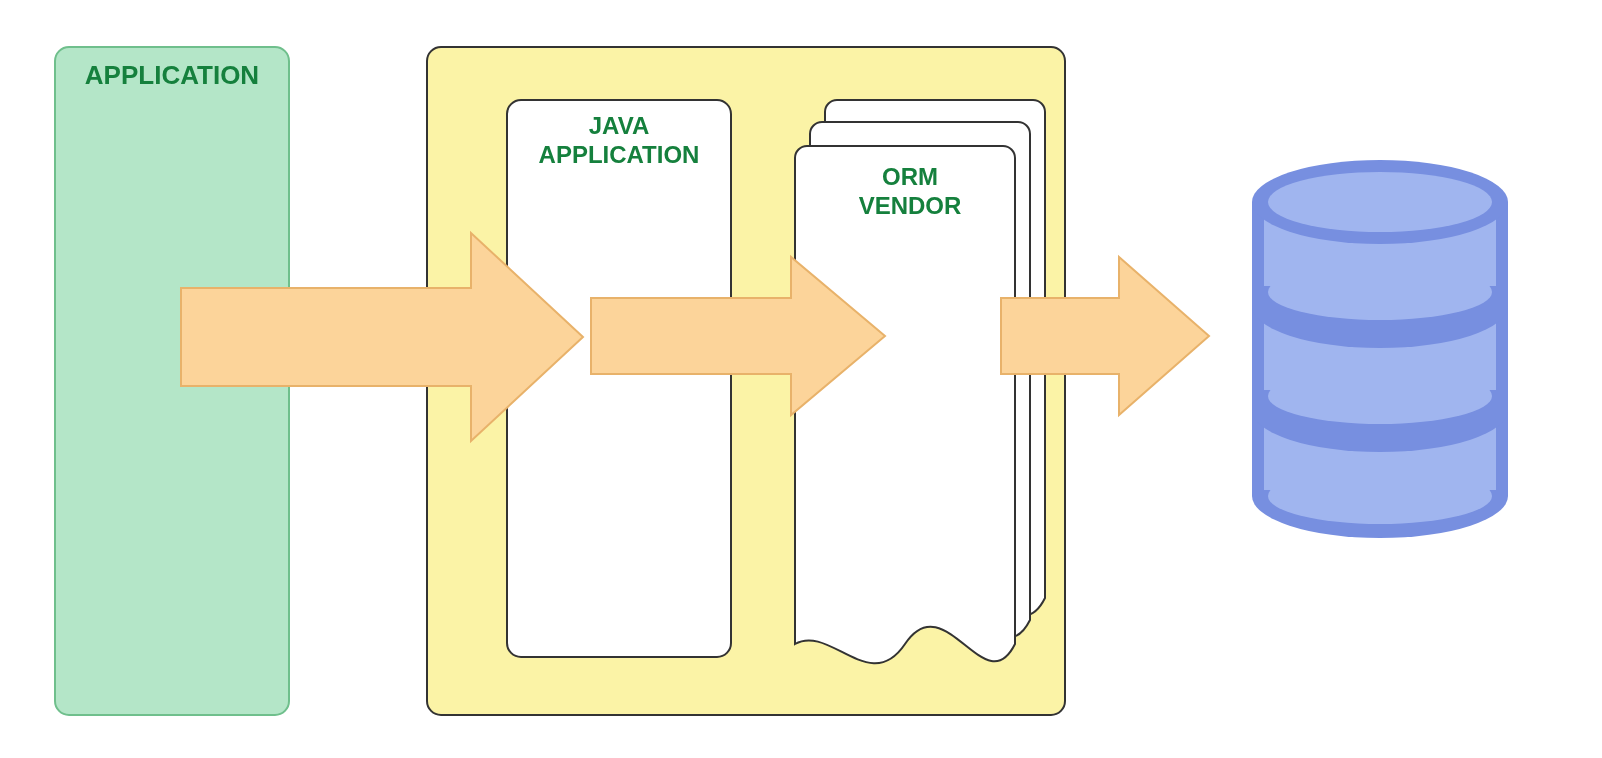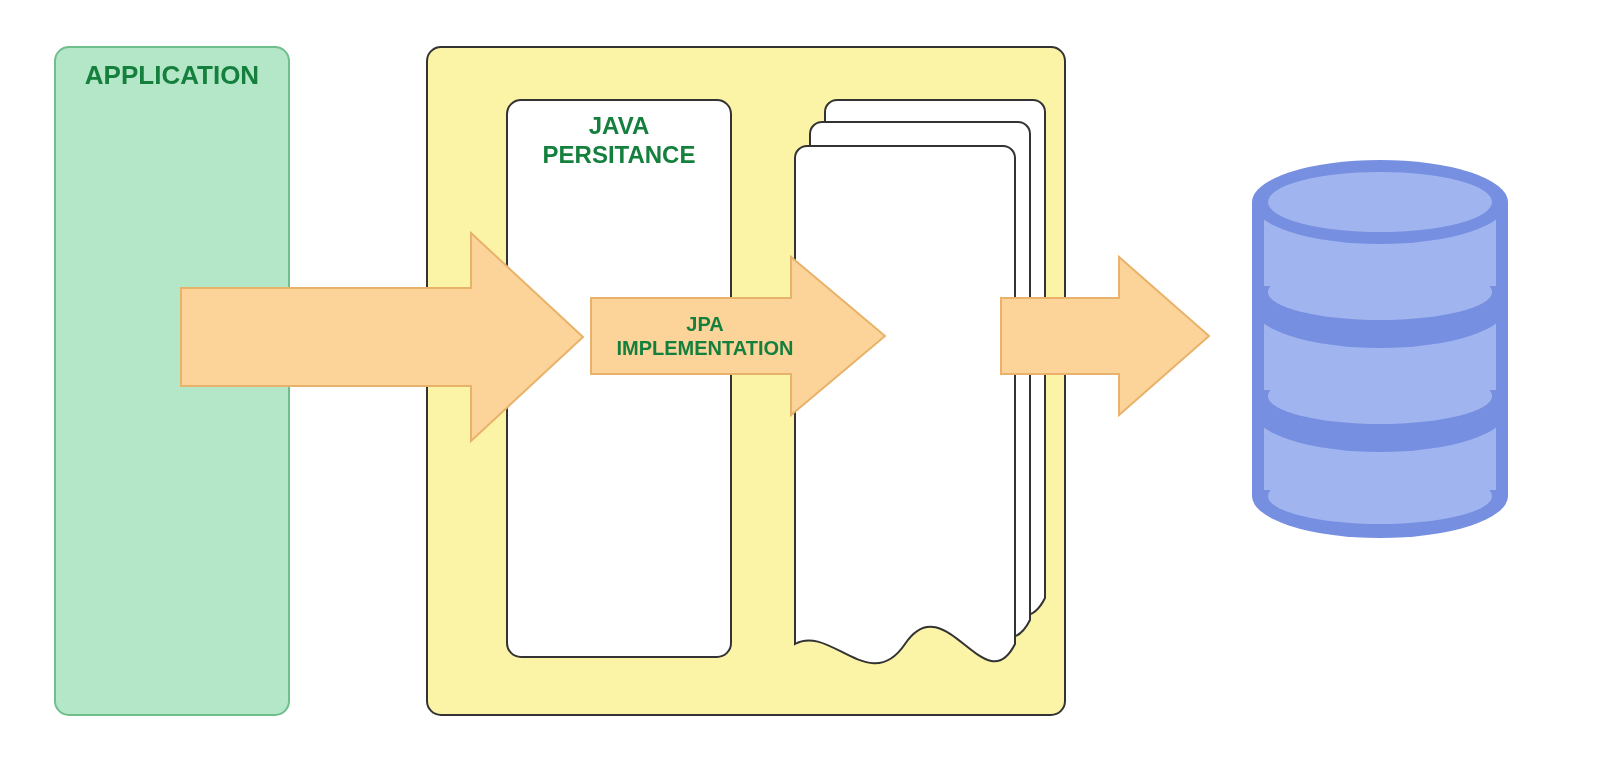--- a/index.html
+++ b/index.html
@@ -30,48 +30,48 @@
 <div class="canvas">
 
   <svg style="position:absolute; left:426px; top:46px; overflow:visible" width="640" height="670">
     <rect x="1" y="1" width="638" height="668" rx="14" ry="14" fill="#fbf3a6" stroke="#333333" stroke-width="2"></rect>
   </svg>
 
   <svg style="position:absolute; left:506px; top:99px; overflow:visible" width="226" height="559">
     <rect x="1" y="1" width="224" height="557" rx="14" ry="14" fill="#ffffff" stroke="#333333" stroke-width="2"></rect>
   </svg>
   <div class="label" style="left:506px; top:112px; width:226px; font-size:24px;">JAVA
-PERSITANCE</div>
+APPLICATION</div>
 
   <svg style="position:absolute; left:795px; top:99px; overflow:visible" width="260" height="559">
 
     <path d="M42 1 h196 a12 12 0 0 1 12 12 v486
              c-30 60 -70 -60 -110 0 c-35 52 -75 -20 -110 0 V13 a12 12 0 0 1 12 -12 z" fill="#ffffff" stroke="#333333" stroke-width="2"></path>
 
     <path d="M27 23 h196 a12 12 0 0 1 12 12 v486
              c-30 60 -70 -60 -110 0 c-35 52 -75 -20 -110 0 V35 a12 12 0 0 1 12 -12 z" fill="#ffffff" stroke="#333333" stroke-width="2"></path>
 
     <path d="M12 47 h196 a12 12 0 0 1 12 12 v486
              c-30 60 -70 -60 -110 0 c-35 52 -75 -20 -110 0 V59 a12 12 0 0 1 12 -12 z" fill="#ffffff" stroke="#333333" stroke-width="2"></path>
   </svg>
+  <div class="label" style="left:805px; top:163px; width:210px; font-size:24px;">ORM
+VENDOR</div>
 
   <svg style="position:absolute; left:54px; top:46px; overflow:visible" width="236" height="670">
     <rect x="1" y="1" width="234" height="668" rx="14" ry="14" fill="#b4e6c8" stroke="#6fbf8c" stroke-width="2"></rect>
   </svg>
   <div class="label" style="left:54px; top:60px; width:236px; font-size:26px;">APPLICATION</div>
 
   <svg style="position:absolute; left:180px; top:232px; overflow:visible" width="404" height="210">
     <path d="M1 56 h290 V1 l112 104 l-112 104 V154 h-290 z" fill="#fcd49a" stroke="#e8b26a" stroke-width="2"></path>
   </svg>
 
   <svg style="position:absolute; left:590px; top:256px; overflow:visible" width="296" height="160">
     <path d="M1 42 h200 V1 l94 79 l-94 79 V118 h-200 z" fill="#fcd49a" stroke="#e8b26a" stroke-width="2"></path>
   </svg>
-  <div class="label" style="left:590px; top:312px; width:230px; font-size:20px;">JPA
-IMPLEMENTATION</div>
 
   <svg style="position:absolute; left:1000px; top:256px; overflow:visible" width="210" height="160">
     <path d="M1 42 h118 V1 l90 79 l-90 79 V118 h-118 z" fill="#fcd49a" stroke="#e8b26a" stroke-width="2"></path>
   </svg>
 
   <svg style="position:absolute; left:1230px; top:134px; overflow:visible" width="300" height="430">
 
     <ellipse cx="150" cy="362" rx="128" ry="42" fill="#778fe0"></ellipse>
     <rect x="22" y="276" width="256" height="86" fill="#778fe0"></rect>
     <ellipse cx="150" cy="362" rx="112" ry="28" fill="#a0b5ef"></ellipse>

